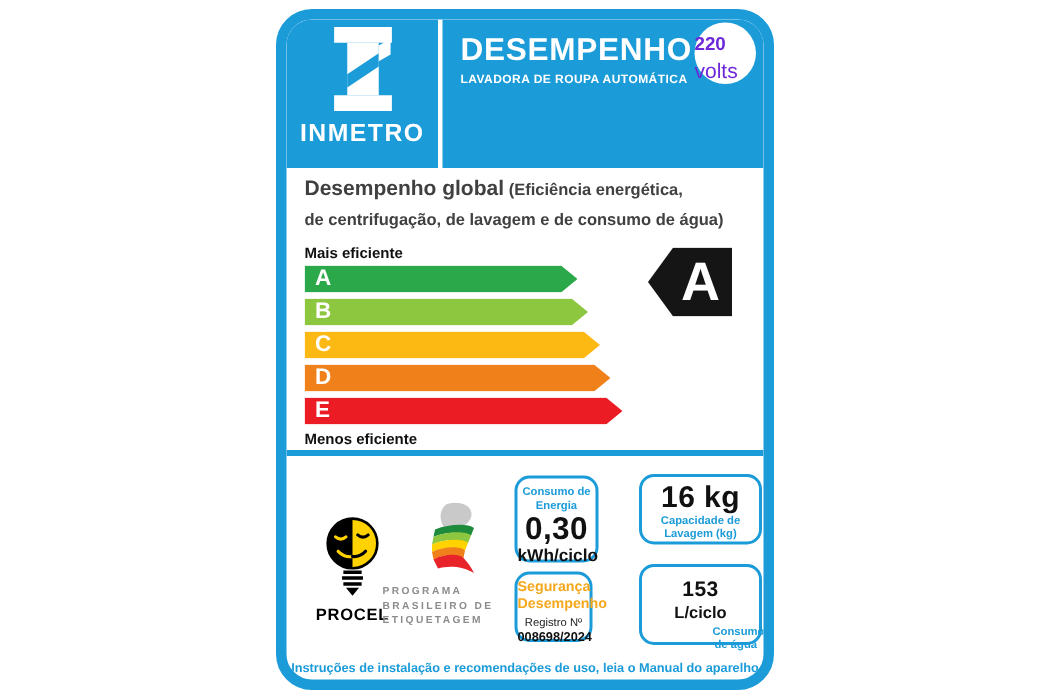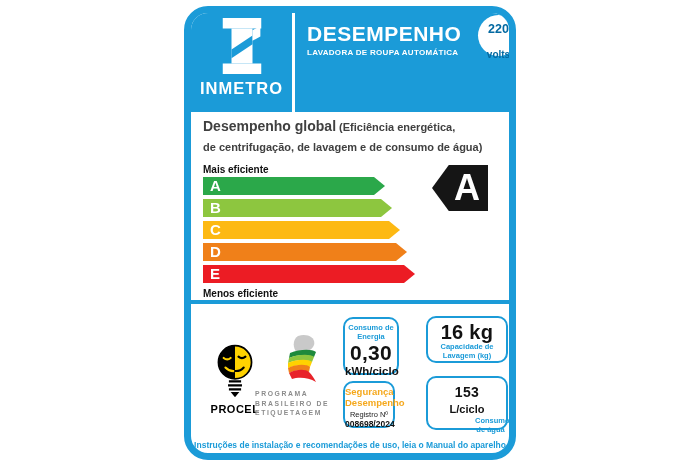--- a/index.html
+++ b/index.html
@@ -16,25 +16,25 @@
   
   .header { position:absolute; left:0; top:0; width:318px; height:99px; background:#1B9BD8; }
   .logo-block { position:absolute; left:0; top:0; width:101px; height:99px; text-align:center; }
   .logo-block svg { margin-top:5px; }
   .inmetro-word { color:#fff; font-size:16.5px; font-weight:800; letter-spacing:1px; margin-top:1px; }
   .vdiv { position:absolute; left:101px; top:0; width:3px; height:99px; background:#ffffff; }
   .title-block { position:absolute; left:104px; top:0; right:0; height:99px; }
   .main-title { position:absolute; left:12px; top:9px; color:#fff; font-size:21px; font-weight:800; letter-spacing:0.5px; }
   .sub-title { position:absolute; left:12px; top:35px; color:#fff; font-size:8px; font-weight:700; letter-spacing:0.3px; }
   .volt-badge {
-    position:absolute; left:183px; top:2px; width:41px; height:41px; border-radius:50%;
-    background:#fff; color:#0369a1; text-align:center; padding-top:8px; line-height:1;
+    position:absolute; left:168px; top:2px; width:41px; height:41px; border-radius:50%;
+    background:#fff; color:#6d28d9; padding-top:8px; line-height:1;
   }
   .volt-badge .v1 { font-size:12.5px; font-weight:800; }
-  .volt-badge .v2 { font-size:10px; font-weight:700; margin-top:14px; }
+  .volt-badge .v2 { font-size:14px; font-weight:400; margin-top:4px; }
   .rows { position:absolute; left:12px; right:8px; top:49px; }
   .hrow { display:flex; justify-content:space-between; align-items:center; height:15.5px; }
   .hrow .lab { font-size:13px; font-weight:700; color:#101010; }
   .hrow .val { font-size:12.5px; font-weight:700; color:#101010; display:flex; align-items:center; gap:2px; }
   
   .gheading { position:absolute; left:12px; top:104px; color:#404040; line-height:17.5px; width:300px; }
   .gheading .b { font-size:14px; font-weight:800; }
   .gheading .r { font-size:11px; font-weight:600; }
   .scale-top { position:absolute; left:12px; top:151px; font-size:10px; font-weight:700; color:#101010; }
   .grades { position:absolute; left:12px; top:164px; }

